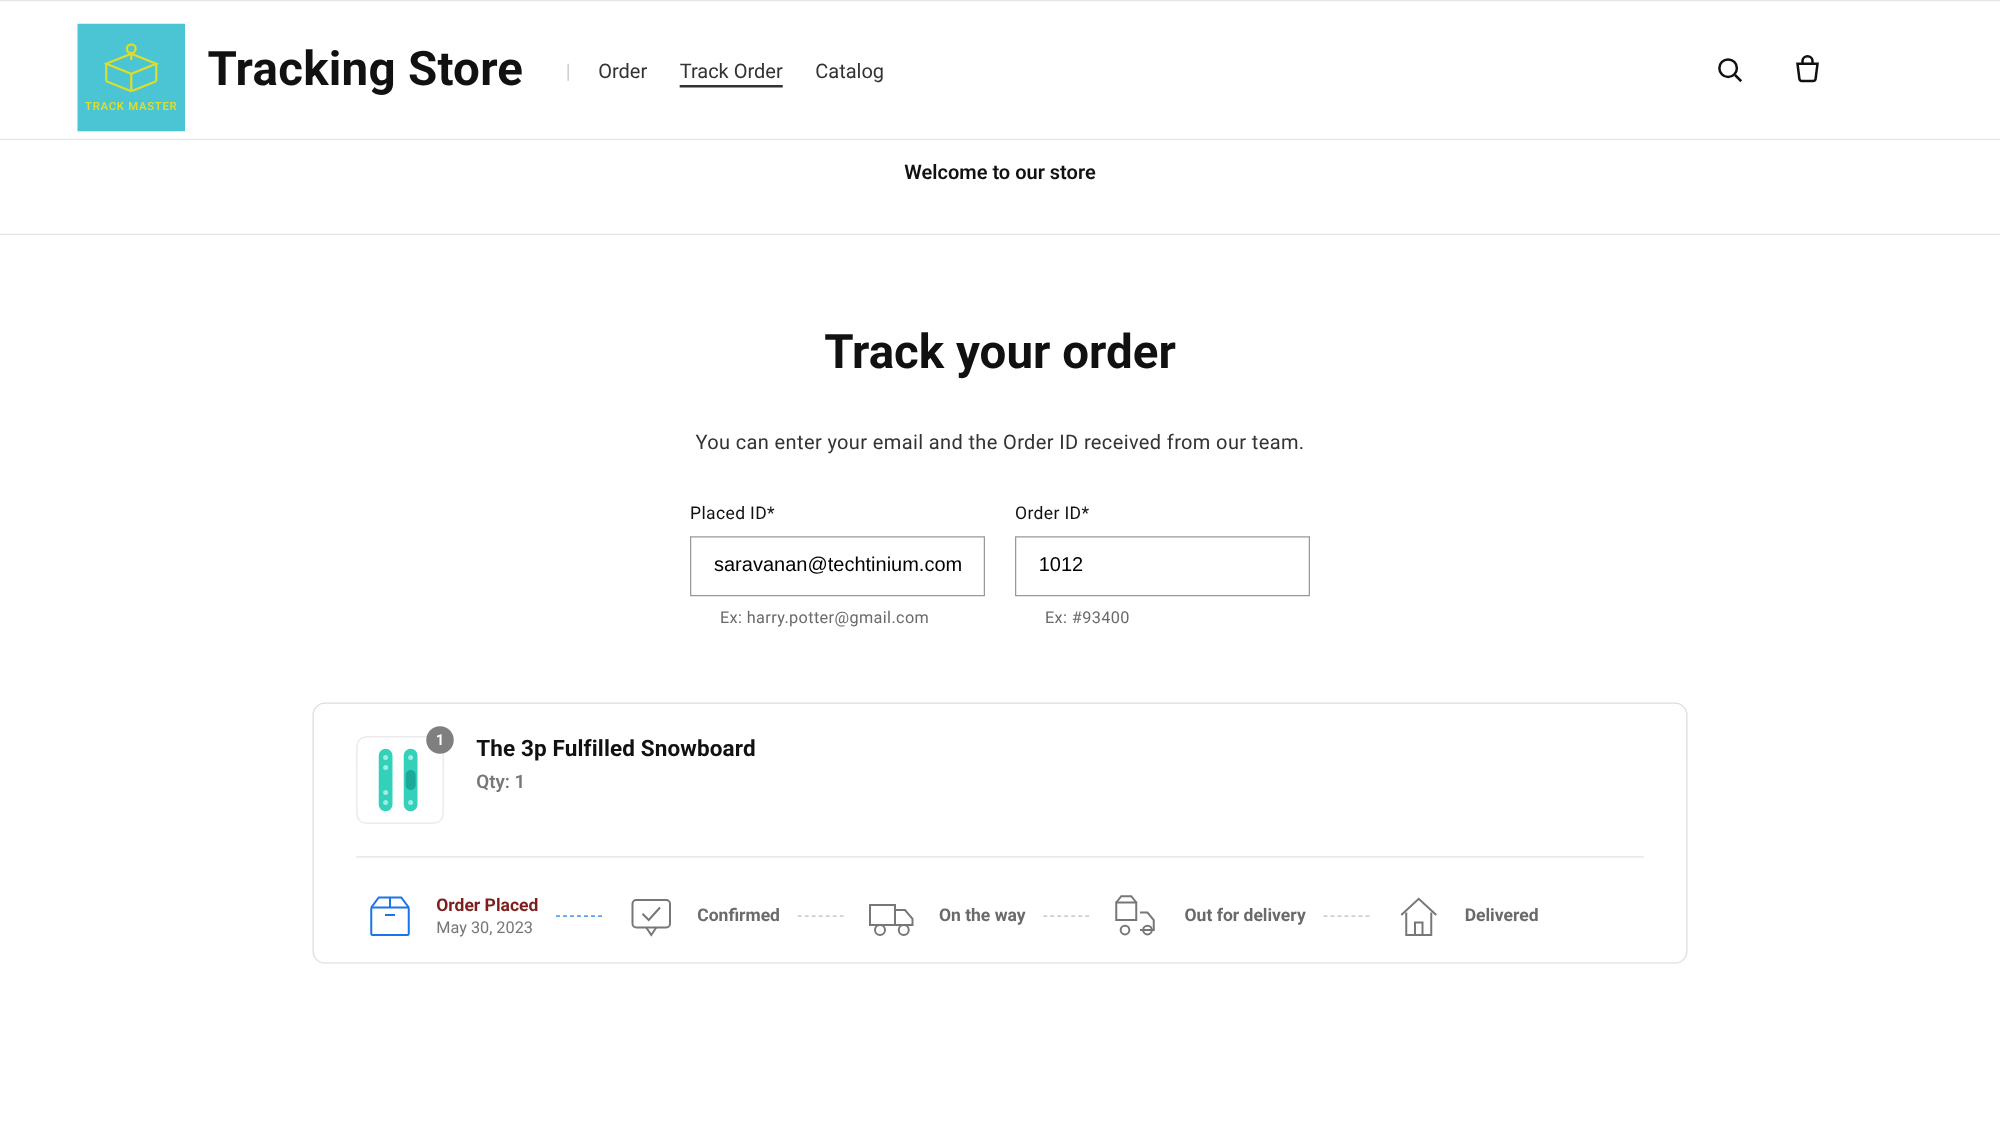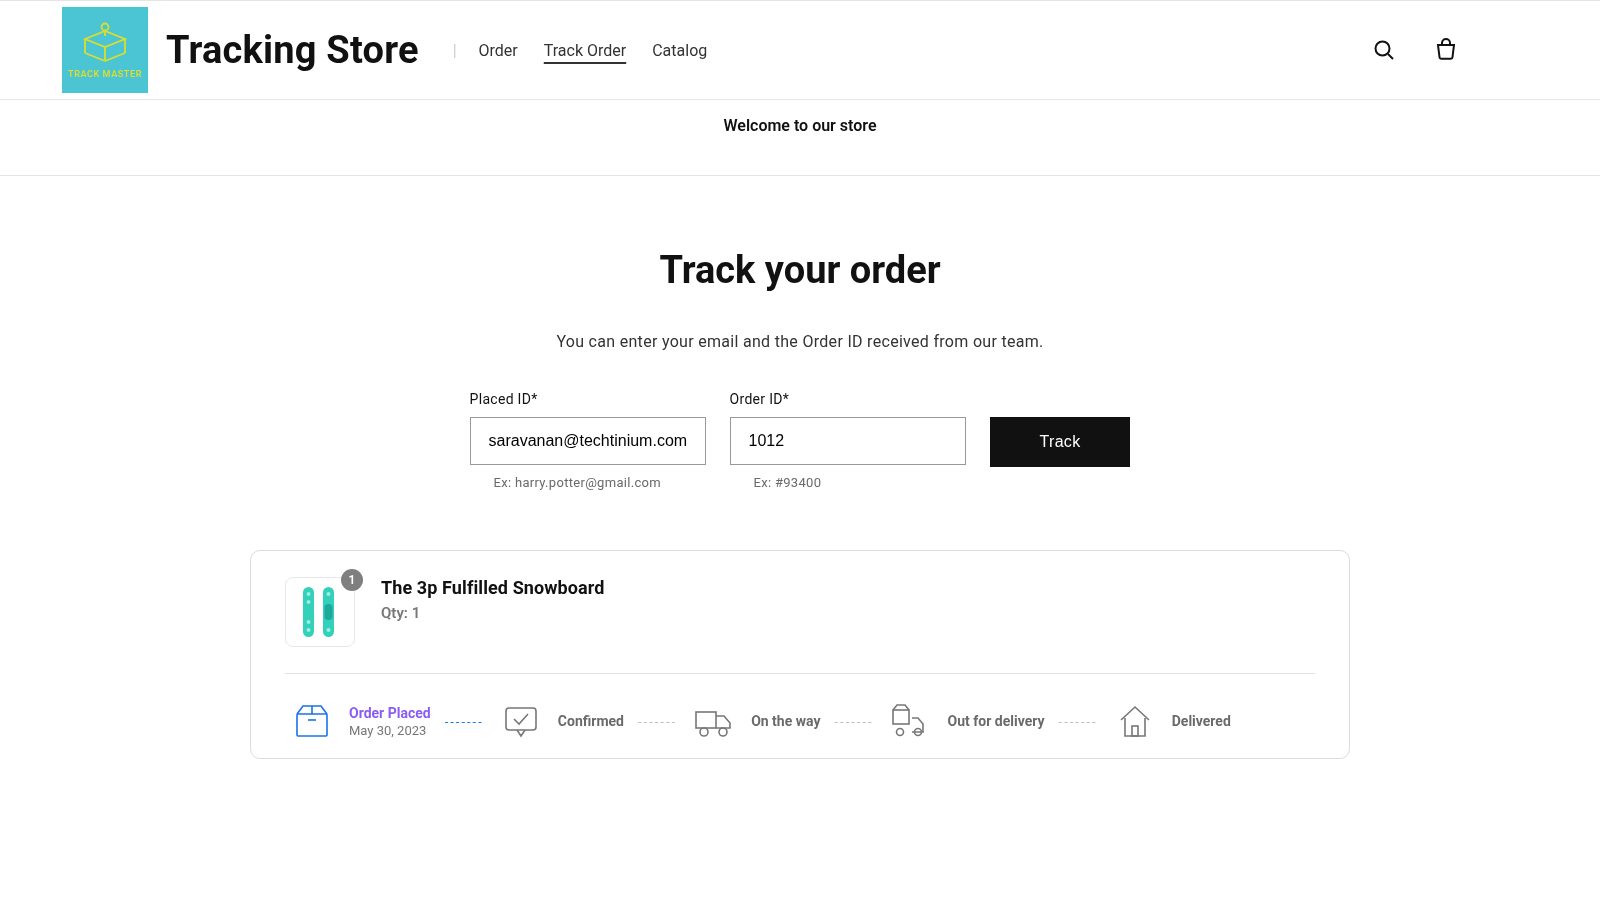--- a/index.html
+++ b/index.html
@@ -6,20 +6,21 @@
     body { font-family: -apple-system, BlinkMacSystemFont, "Segoe UI", Roboto, Helvetica, Arial, sans-serif; background: #fff; color: #111; }
     .page { width: 100%; }
     .top-bar { border-top: 1px solid #e5e5e5; }
     .header { display: flex; align-items: center; padding: 6px 24px 6px 62px; border-bottom: 1px solid #e5e5e5; }
     .logo-wrap { display: flex; align-items: center; gap: 18px; }
     .logo-square {
       width: 86px; height: 86px;
       background: #4bc5d4;
       display: flex; flex-direction: column; align-items: center; justify-content: center;
       gap: 4px;
+      margin-top: 12px;
     }
     .logo-box-svg { width: 52px; height: 44px; }
     .logo-label { font-size: 9px; letter-spacing: 0.6px; color: #dbde2b; font-weight: 600; }
     .store-name { font-size: 38px; font-weight: 700; letter-spacing: 0.2px; }
     .divider-thin { color: #ccc; font-size: 16px; margin: 0 22px 0 34px; }
     .nav { display: flex; gap: 26px; }
     .nav a { text-decoration: none; color: #333; font-size: 16px; cursor: pointer; }
     .nav a.active { text-decoration: underline; text-underline-offset: 6px; text-decoration-thickness: 1.5px; }
     .header-right { margin-left: auto; display: flex; gap: 30px; align-items: center; padding-right: 114px; }
     .icon-btn { background: none; border: none; cursor: pointer; padding: 4px; }
@@ -48,21 +49,21 @@
     .snowboard-svg { width: 54px; height: 56px; }
     .qty-badge { position: absolute; top: -8px; right: -8px; width: 22px; height: 22px; border-radius: 50%; background: #7f7f7f; color: #fff; font-size: 12px; display: flex; align-items: center; justify-content: center; font-weight: 600; }
     .product-name { font-size: 18px; font-weight: 700; margin-bottom: 6px; letter-spacing: 0.1px; }
     .product-qty { font-size: 15px; color: #777; font-weight: 600; }
 
     .timeline { display: flex; align-items: center; gap: 14px; padding: 24px 4px 0; }
     .stage { display: flex; align-items: center; gap: 14px; }
     .stage-icon-wrap { width: 46px; height: 46px; display: flex; align-items: center; justify-content: center; }
     .stage-text { display: flex; flex-direction: column; }
     .stage-title { font-size: 14px; font-weight: 700; color: #6a6a6a; }
-    .stage-title.active { color: #8b5cf6; }
+    .stage-title.active { color: #7f1d1d; }
     .stage-date { font-size: 13px; color: #777; margin-top: 2px; }
     .connector { color: #bdbdbd; letter-spacing: 2px; font-size: 13px; }
     .connector.active { color: #1a73e8; }
     .timeline-icon { width: 42px; height: 42px; display: block; }
   </style>
 </head>
 <body>
 
 <div class="page">
   <div class="top-bar"></div>
@@ -119,21 +120,20 @@
       <div class="form-group">
         <label class="form-label">Placed ID*</label>
         <input class="text-input" type="text" value="saravanan@techtinium.com" style="">
         <div class="form-hint">Ex: harry.potter@gmail.com</div>
       </div>
       <div class="form-group">
         <label class="form-label">Order ID*</label>
         <input class="text-input" type="text" value="1012" style="">
         <div class="form-hint">Ex: #93400</div>
       </div>
-      <button class="track-btn">Track</button>
     </div>
 
 
     <div class="order-card">
       <div class="product-row">
         <div class="product-thumb-wrap">
           <div class="product-thumb">
             <svg class="snowboard-svg" viewBox="0 0 54 56">
               <rect x="10" y="3" width="11" height="50" rx="5.5" fill="#33d1b9"></rect>
               <circle cx="15.5" cy="10" r="2" fill="#9fece0"></circle>

